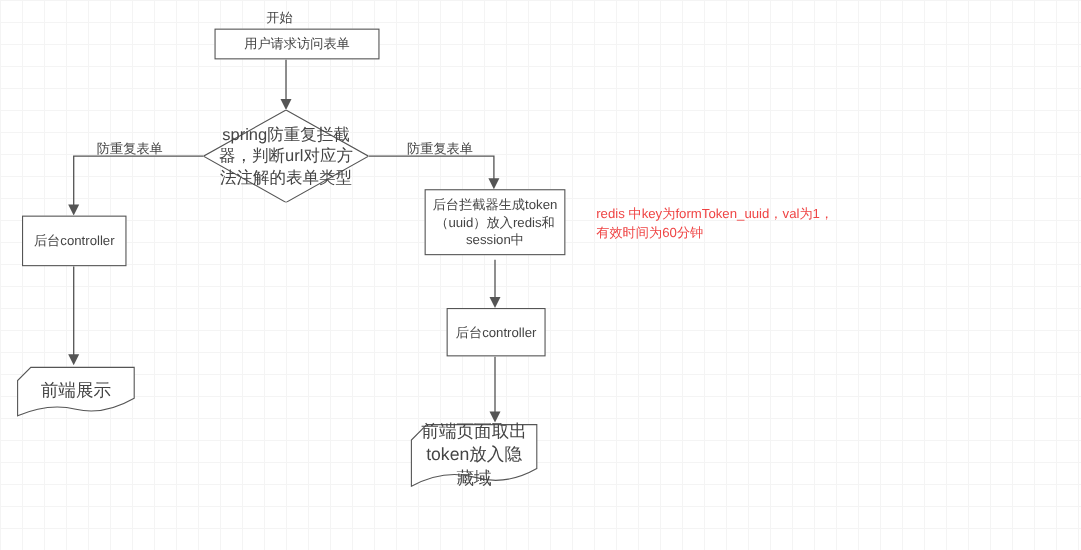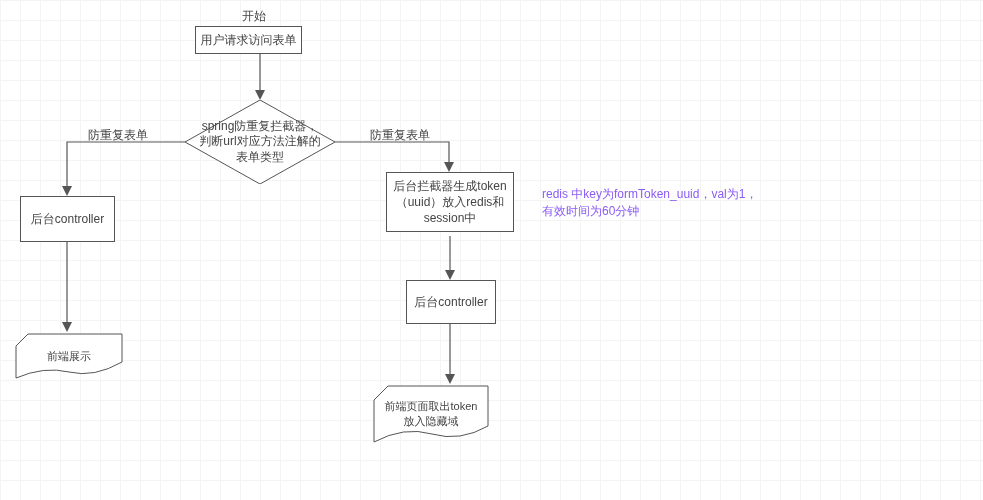--- a/index.html
+++ b/index.html
@@ -42,68 +42,68 @@
 
   .edge-label {
     position: absolute;
     font-size: 12px;
     color: #444;
   }
 
   .annotation {
     position: absolute;
     font-size: 12px;
-    color: #8b5cf6;
+    color: #ef4444;
     line-height: 1.4;
   }
 
   .diamond {
     position: absolute;
   }
   .diamond svg { display: block; }
   .diamond-text {
     position: absolute;
     left: 0; top: 0; right: 0; bottom: 0;
     display: flex;
     align-items: center;
     justify-content: center;
-    font-size: 12px;
+    font-size: 15px;
     color: #444;
     text-align: center;
     line-height: 1.3;
     padding: 14px;
   }
 
   .display-shape {
     position: absolute;
   }
   .display-shape svg { display: block; }
   .display-text {
     position: absolute;
     left: 0; top: 0; right: 0; bottom: 0;
     display: flex;
     align-items: center;
     justify-content: center;
-    font-size: 11px;
+    font-size: 16px;
     color: #444;
     text-align: center;
     line-height: 1.35;
     padding: 6px 10px;
   }
 
   .connector { position: absolute; pointer-events: none; }
 </style>
 </head>
 <body>
 
 <div class="top-label" style="left:238px; top:8px; width:32px;">
   <span>开始</span>
 </div>
 
-<div class="node" style="left:195px; top:26px; width:107px; height:28px;">
+<div class="node" style="left:195px; top:26px; width:150px; height:28px;">
   <span>用户请求访问表单</span>
 </div>
 
 <svg class="connector" style="left:252px; top:54px; width:16px; height:46px;" viewBox="0 0 16 46">
   <line x1="8" y1="0" x2="8" y2="38" stroke="#555" stroke-width="1.2"></line>
   <polygon points="8,46 3,36 13,36" fill="#555"></polygon>
 </svg>
 
 <div class="diamond" style="left:185px; top:100px; width:150px; height:84px;">
   <svg width="150" height="84" viewBox="0 0 150 84">

